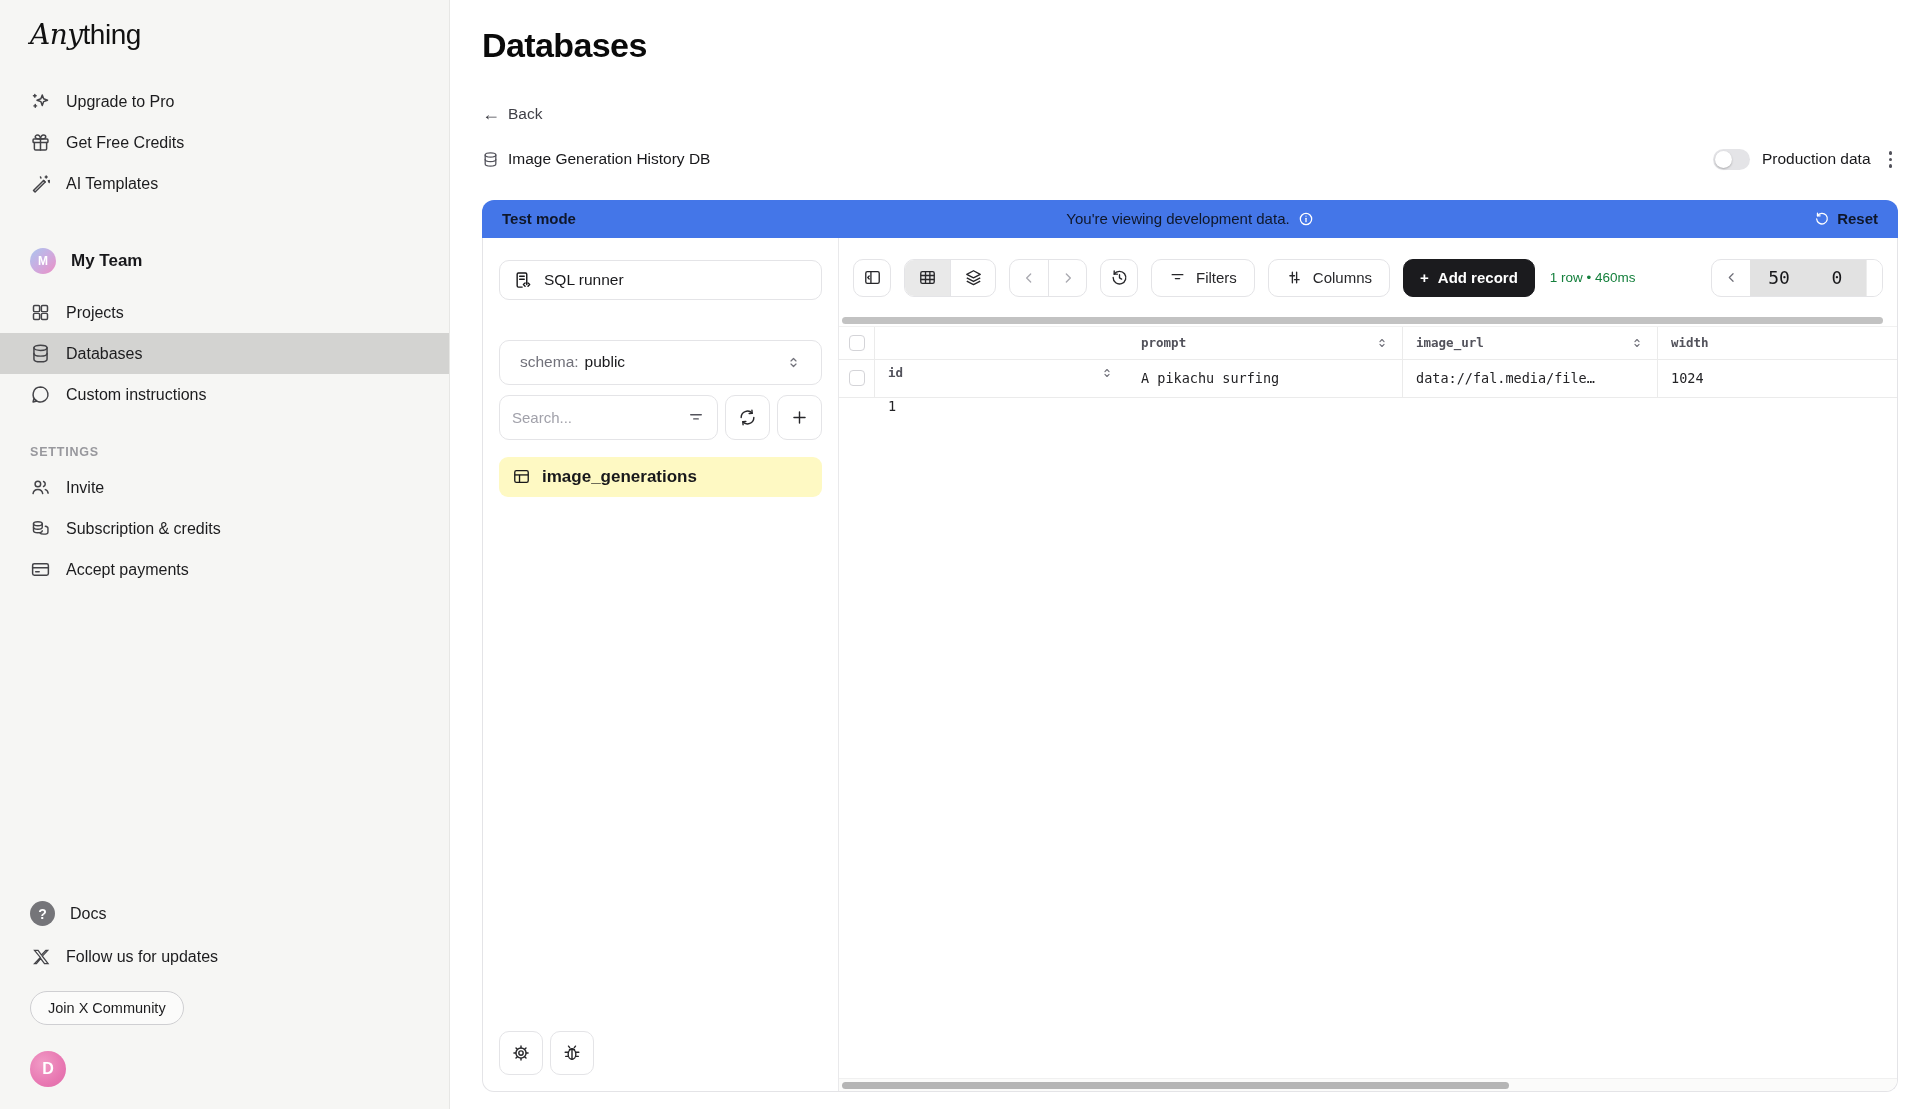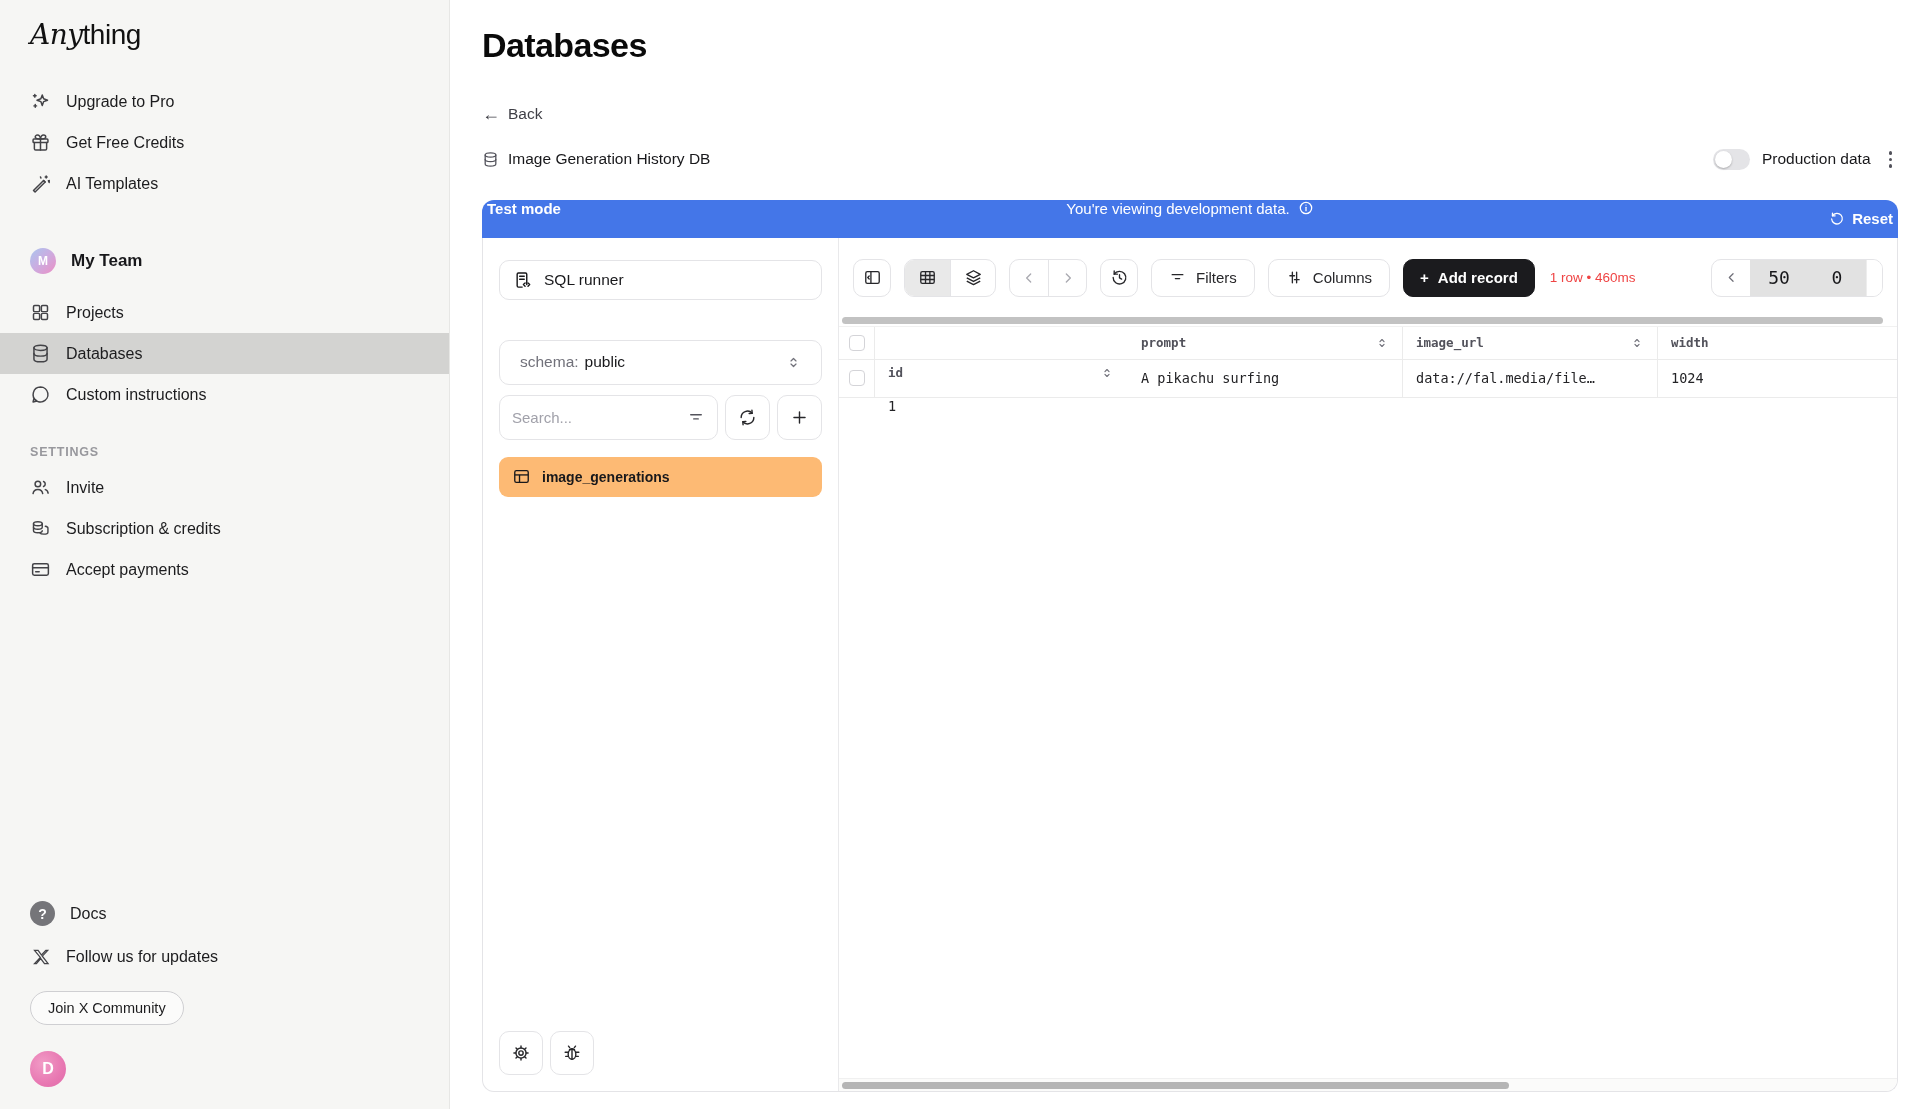--- a/index.html
+++ b/index.html
@@ -50,22 +50,22 @@
   .prod-right { margin-left:auto; display:flex; align-items:center; gap:12px; }
   .toggle { width:37px; height:21px; border-radius:11px; background:#e4e4e7; position:relative; cursor:pointer; }
   .toggle .knob { position:absolute; left:2px; top:2px; width:17px; height:17px; border-radius:50%;
     background:#fff; box-shadow:0 1px 2px rgba(0,0,0,.25); }
   .prod-label { font-size:15.5px; color:#18181b; }
   .kebab { display:flex; flex-direction:column; gap:3px; padding:4px 6px; cursor:pointer; }
   .kebab i { width:3.5px; height:3.5px; border-radius:50%; background:#52525b; }
 
   
   .container { margin-top:28px; width:1416px; }
-  .banner { height:38px; border-radius:12px 12px 0 0; display:flex; 
-    padding:0 5px; color:#ffffff; font-size:15px; position:relative; }
+  .banner { height:38px; border-radius:12px 12px 0 0; display:flex; align-items:center;
+    padding:0 20px; color:#0f172a; font-size:15px; position:relative; }
   .banner-left { font-weight:700; }
   .banner-center { position:absolute; left:0; right:0; display:flex; align-items:center; gap:8px;
     justify-content:center; font-weight:500; pointer-events:none; }
   .banner-center .icon { pointer-events:auto; cursor:pointer; }
   .banner-right { margin-left:auto; display:flex; align-items:center; gap:7px; font-weight:700; cursor:pointer; }
   .cbody { display:flex; height:854px; border:1px solid #e4e4e7; border-top:none;
     border-radius:0 0 12px 12px; background:#fff; }
 
   
   .explorer { width:356px; border-right:1px solid #e9e9eb; padding:22px 16px 16px;
@@ -81,42 +81,42 @@
   .search-row { margin-top:10px; display:flex; gap:7px; }
   .search-box { flex:1; display:flex; align-items:center; height:45px; padding:0 12px;
     border:1px solid #e4e4e7; border-radius:10px; }
   .search-box input { border:none; outline:none; width:100%; font-size:15px; color:#404040;
     font-family:"Liberation Sans",sans-serif; background:transparent; }
   .search-box input::placeholder { color:#a1a1aa; }
   .search-box .icon { color:#52525b; cursor:pointer; }
   .sq-btn { width:45px; height:45px; border:1px solid #e4e4e7; border-radius:10px; background:#fff;
     display:flex; align-items:center; justify-content:center; cursor:pointer; color:#27272a; }
   .table-item { margin-top:17px; display:flex; align-items:center; gap:11px; height:40px;
-    padding:0 13px; border-radius:9px; background:#fdba74; font-size:14px; font-weight:600;
+    padding:0 13px; border-radius:9px; background:#fef9c3; font-size:17px; font-weight:600;
     cursor:pointer; }
   .explorer-footer { margin-top:auto; display:flex; gap:7px; }
   .sq-btn.sm { width:44px; height:44px; }
 
   
   .table-area { flex:1; position:relative; display:flex; flex-direction:column;
     border-radius:0 0 12px 0; overflow:hidden; }
   .toolbar { display:flex; align-items:center; gap:13px; padding:21px 14px 0; }
   .tb-btn { height:38px; border:1px solid #e4e4e7; border-radius:10px; background:#fff;
     display:flex; align-items:center; justify-content:center; cursor:pointer; color:#27272a; }
   .tb-sq { width:38px; }
   .seg { display:flex; height:38px; border:1px solid #e4e4e7; border-radius:10px; overflow:hidden; background:#fff; }
   .seg-cell { width:45px; display:flex; align-items:center; justify-content:center; cursor:pointer; color:#27272a; }
   .seg-cell + .seg-cell { border-left:1px solid #e4e4e7; }
   .seg-cell.on { background:#e9e9e9; }
   .seg-cell.dim { color:#a9a9b0; }
   .tb-label-btn { padding:0 17px; gap:10px; font-size:15px; font-weight:500; }
   .add-btn { height:38px; padding:0 16px; border-radius:10px; background:#1b1b1e; color:#fff;
     border:1px solid #1b1b1e; display:flex; align-items:center; gap:9px; font-size:15px; font-weight:600;
     cursor:pointer; }
-  .stats { margin-left:2px; font-size:13.5px; color:#ef4444; white-space:nowrap; }
+  .stats { margin-left:2px; font-size:13.5px; color:#15803d; white-space:nowrap; }
   .pager { margin-left:auto; display:flex; height:38px; border:1px solid #e4e4e7; border-radius:10px;
     overflow:hidden; background:#fff; }
   .pager .pcell { display:flex; align-items:center; justify-content:center; cursor:pointer; }
   .pager .parrow { width:38px; color:#71717a; }
   .pager .pnum { width:58px; background:#e2e2e2; font-family:"DejaVu Sans Mono",monospace; font-size:18px; }
   .pager .pend { width:16px; background:#fff; border-left:1px solid #ededed; }
 
   .hscroll-top { height:7px; margin:20px 3px 0; position:relative; }
   .hscroll-top .thumb { position:absolute; left:0; top:0; height:7px; width:99%;
     background:#c2c2c2; border-radius:4px; cursor:grab; }

